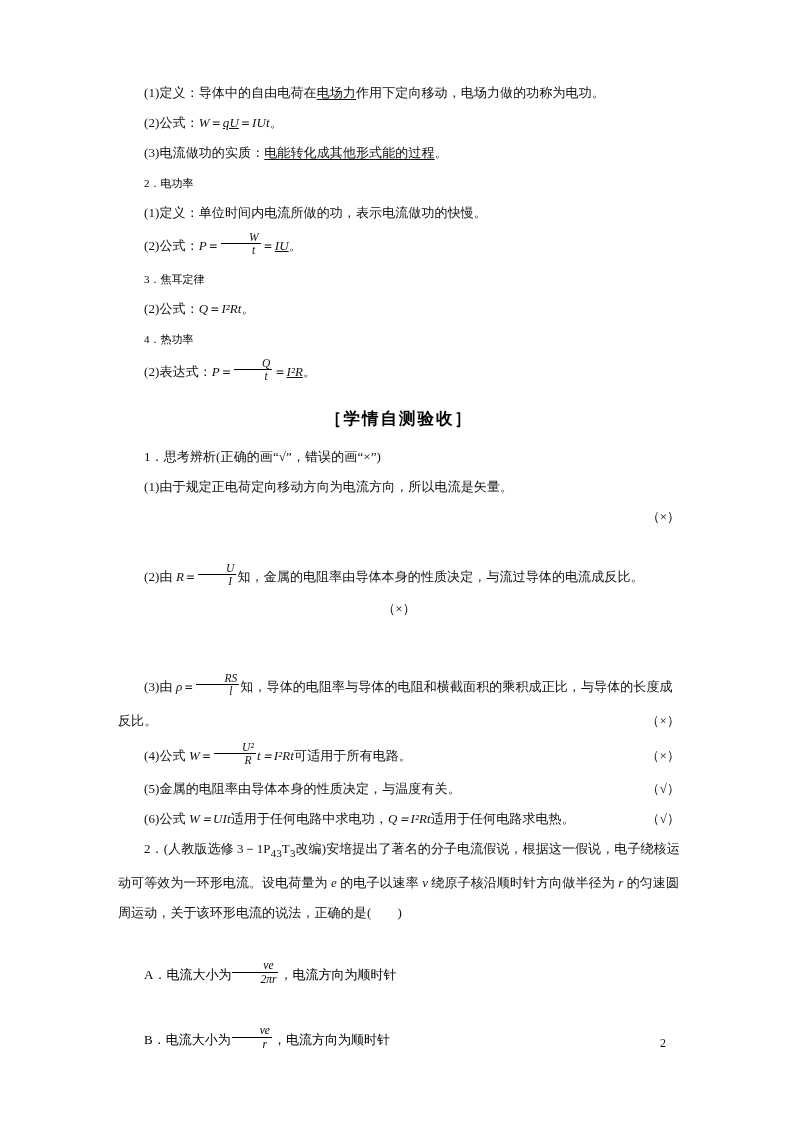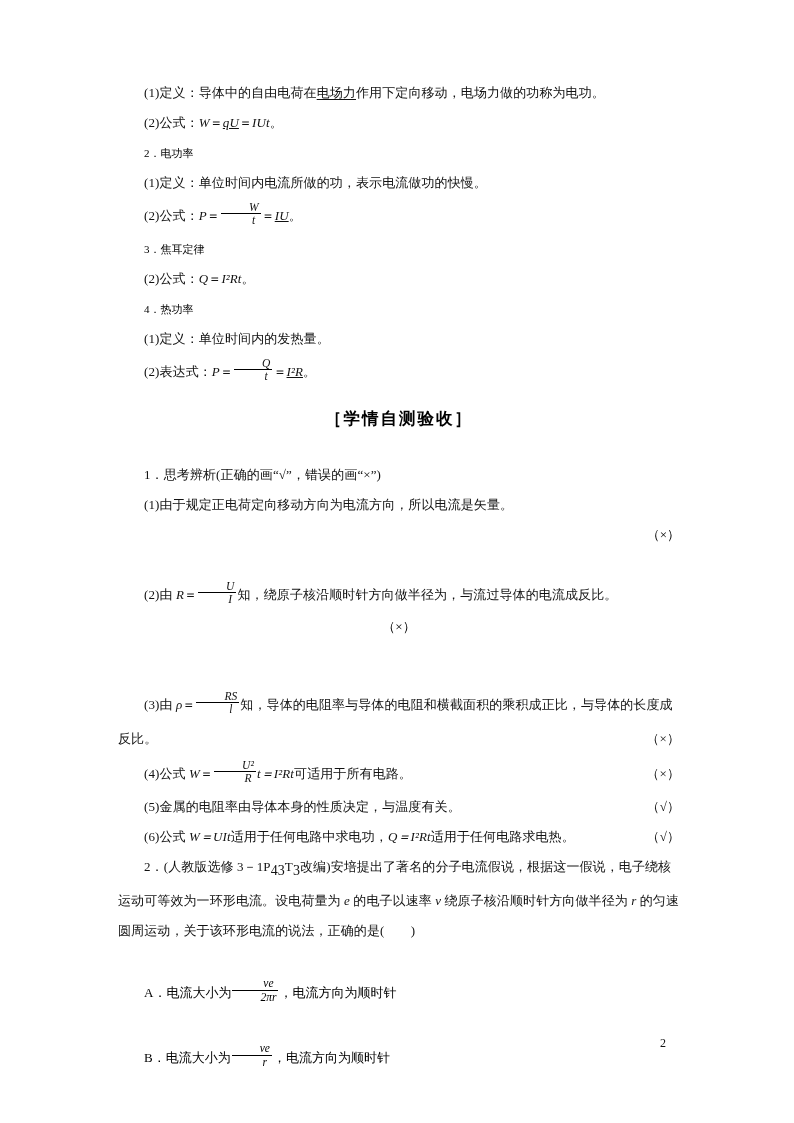--- a/index.html
+++ b/index.html
@@ -48,21 +48,21 @@
 
   
   .banner {
     text-align: center;
     font-weight: bold;
     font-size: 16.5px;
     line-height: 34px;
     letter-spacing: 2px;
     font-family: "DejaVu Sans", "Liberation Sans", sans-serif;
     margin-top: 12px;
-    margin-bottom: 24px;
+    margin-bottom: 6px;
   }
 
   
   .mi {
     font-family: "Liberation Serif", "DejaVu Serif", serif;
     font-style: italic;
     font-size: 13px;
   }
   .mu { text-decoration: underline; }
 
@@ -73,21 +73,21 @@
     text-align: center;
     font-style: italic;
     font-size: 11.5px;
     line-height: 1.05;
     margin: 0 1px;
     position: relative;
     top: -0.18em;
   }
   .frac .n { display: block; padding: 0 2px; }
   .frac .d { display: block; padding: 0 2px; border-top: 1px solid #000; }
-  sub.sm { font-size: 14px; vertical-align: sub; font-style: normal;}
+  sub.sm { font-size: 11px; vertical-align: sub; font-style: normal;}
 
   
   .ansline {
     display: block;
     text-align: right;
     font-size: 13px;
     line-height: 30px;
   }
   .ansinline { float: right; font-size: 13px; }
   .clr { clear: both; }
@@ -114,20 +114,23 @@
   <div class="content">
 
     <div class="line indent">
       <span>(1)定义：</span><span>导体中的自由电荷在</span><span class="u">电场力</span><span>作用下定向移动，电场力做的功称为电功。</span>
     </div>
 
     <div class="line indent">
       <span>(2)公式：</span><span class="mi">W</span><span>＝</span><span class="mi mu">qU</span><span>＝</span><span class="mi">IUt</span><span>。</span>
     </div>
 
+    <div class="line indent">
+      <span>(3)电流做功的实质：</span><span class="u">电能转化成其他形式能的过程</span><span>。</span>
+    </div>
 
     <div class="subhead">
       <span>2．电功率</span>
     </div>
     <div class="line indent">
       <span>(1)定义：</span><span>单位时间内电流所做的功，表示电流做功的快慢。</span>
     </div>
     <div class="line indent" style="line-height:36px;">
       <span>(2)公式：</span><span class="mi">P</span><span>＝</span><span class="frac"><span class="n">W</span><span class="d">t</span></span><span>＝</span><span class="mi mu">IU</span><span>。</span>
     </div>
@@ -135,44 +138,41 @@
     <div class="subhead">
       <span>3．焦耳定律</span>
     </div>
     <div class="line indent">
       <span>(2)公式：</span><span class="mi">Q</span><span>＝</span><span class="mi">I²Rt</span><span>。</span>
     </div>
 
     <div class="subhead">
       <span>4．热功率</span>
     </div>
-    <div class="line indent">
-      <span>(1)定义：</span><span>单位时间内的发热量。</span>
-    </div>
     <div class="line indent" style="line-height:36px;">
       <span>(2)表达式：</span><span class="mi">P</span><span>＝</span><span class="frac"><span class="n">Q</span><span class="d">t</span></span><span>＝</span><span class="mi mu">I²R</span><span>。</span>
     </div>
 
     <div class="banner">
       <span>［学情自测验收］</span>
     </div>
 
     <div class="line indent">
       <span>1．思考辨析(正确的画“√”，错误的画“×”)</span>
     </div>
 
     <div class="line indent">
       <span>(1)</span><span>由于规定正电荷定向移动方向为电流方向，所以电流是矢量。</span>
     </div>
     <div class="ansline">
       <span>（×）</span>
     </div>
 
     <div class="line indent" style="line-height:34px;margin-top:28px;">
-      <span>(2)</span><span>由 </span><span class="mi">R</span><span>＝</span><span class="frac"><span class="n">U</span><span class="d">I</span></span><span>知，绕原子核沿顺时针方向做半径为，与流过导体的电流成反比。</span>
+      <span>(2)</span><span>由 </span><span class="mi">R</span><span>＝</span><span class="frac"><span class="n">U</span><span class="d">I</span></span><span>知，金属的电阻率由导体本身的性质决定，与流过导体的电流成反比。</span>
     </div>
     <div class="ansline" style="text-align:center;">
       <span>（×）</span>
     </div>
 
     <div class="line indent" style="line-height:34px;margin-top:46px;">
       <span>(3)</span><span>由 </span><span class="mi">ρ</span><span>＝</span><span class="frac"><span class="n">RS</span><span class="d">l</span></span><span>知，导体的电阻率与导体的电阻和横截面积的乘积成正比，与导体的长度成反比。</span><span class="ansinline">（×）</span>
     </div>
     <div class="clr"></div>
 

